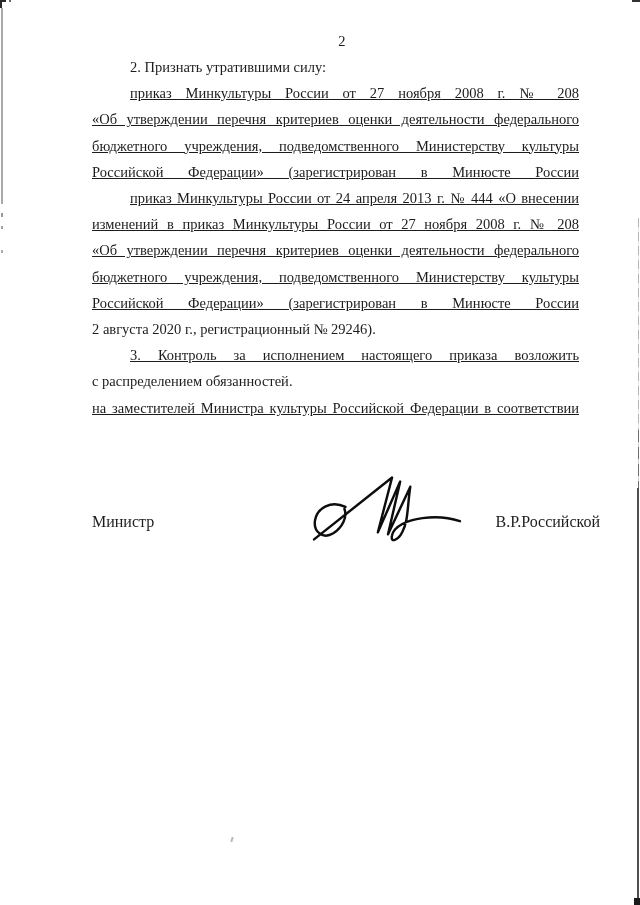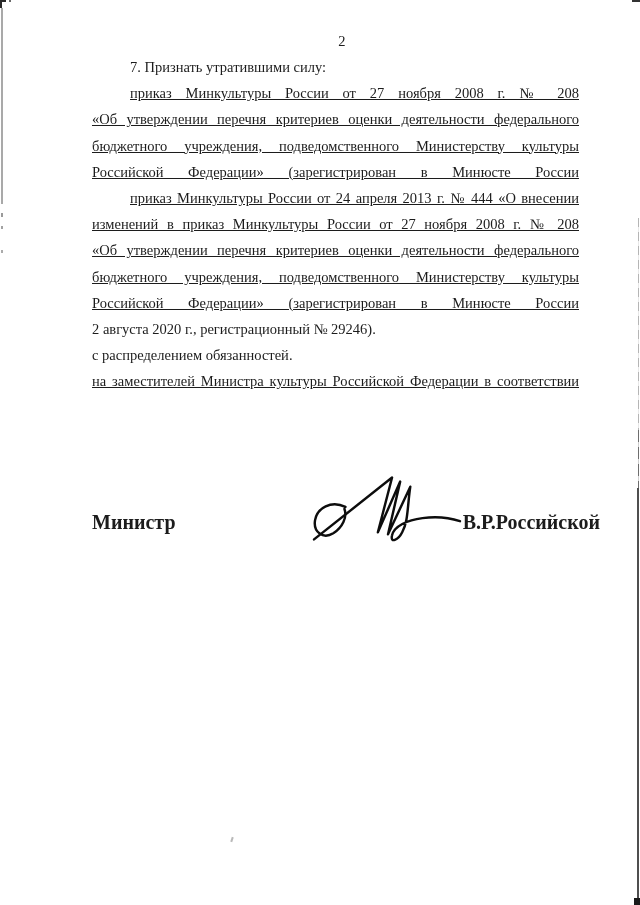--- a/index.html
+++ b/index.html
@@ -35,23 +35,22 @@
   .line.j { text-align: justify; text-align-last: justify; text-decoration: underline; }
   .line.ind { padding-left: 38px; }
   .signoff {
     position: absolute;
     left: 92px;
     top: 512px;
     width: 508px;
     display: flex;
     justify-content: space-between;
     align-items: center;
-    font-size: 20px;
+    font-size: 16px;
     line-height: 20px;
-    font-weight: bold;
   }
   .signature-wrap {
     position: absolute;
     left: 311px;
     top: 474px;
     width: 152px;
     height: 74px;
     pointer-events: none;
   }
   .signature-wrap svg { display: block; width: 100%; height: 100%; }
@@ -81,40 +80,41 @@
 </head>
 <body>
 
 <div class="page">
 
   <div class="pagenum">2</div>
 
   <div class="doc-body">
 
     <div class="para">
-      <div class="line ind">7. Признать утратившими силу:</div>
+      <div class="line ind">2. Признать утратившими силу:</div>
     </div>
 
     <div class="para">
       <div class="line ind j">приказ Минкультуры России от 27 ноября 2008 г. № 208</div>
       <div class="line j">«Об утверждении перечня критериев оценки деятельности федерального</div>
       <div class="line j">бюджетного учреждения, подведомственного Министерству культуры</div>
       <div class="line j">Российской Федерации» (зарегистрирован в Минюсте России</div>
     </div>
 
     <div class="para">
       <div class="line ind j">приказ Минкультуры России от 24 апреля 2013 г. № 444 «О внесении</div>
       <div class="line j">изменений в приказ Минкультуры России от 27 ноября 2008 г. № 208</div>
       <div class="line j">«Об утверждении перечня критериев оценки деятельности федерального</div>
       <div class="line j">бюджетного учреждения, подведомственного Министерству культуры</div>
       <div class="line j">Российской Федерации» (зарегистрирован в Минюсте России</div>
       <div class="line">2 августа 2020 г., регистрационный № 29246).</div>
     </div>
 
     <div class="para">
+      <div class="line ind j">3. Контроль за исполнением настоящего приказа возложить</div>
       <div class="line">с распределением обязанностей.</div>
       <div class="line j">на заместителей Министра культуры Российской Федерации в соответствии</div>
     </div>
 
   </div>
 
   <div class="signoff">
     <span>Министр</span>
     <span>В.Р.Российской</span>
   </div>

